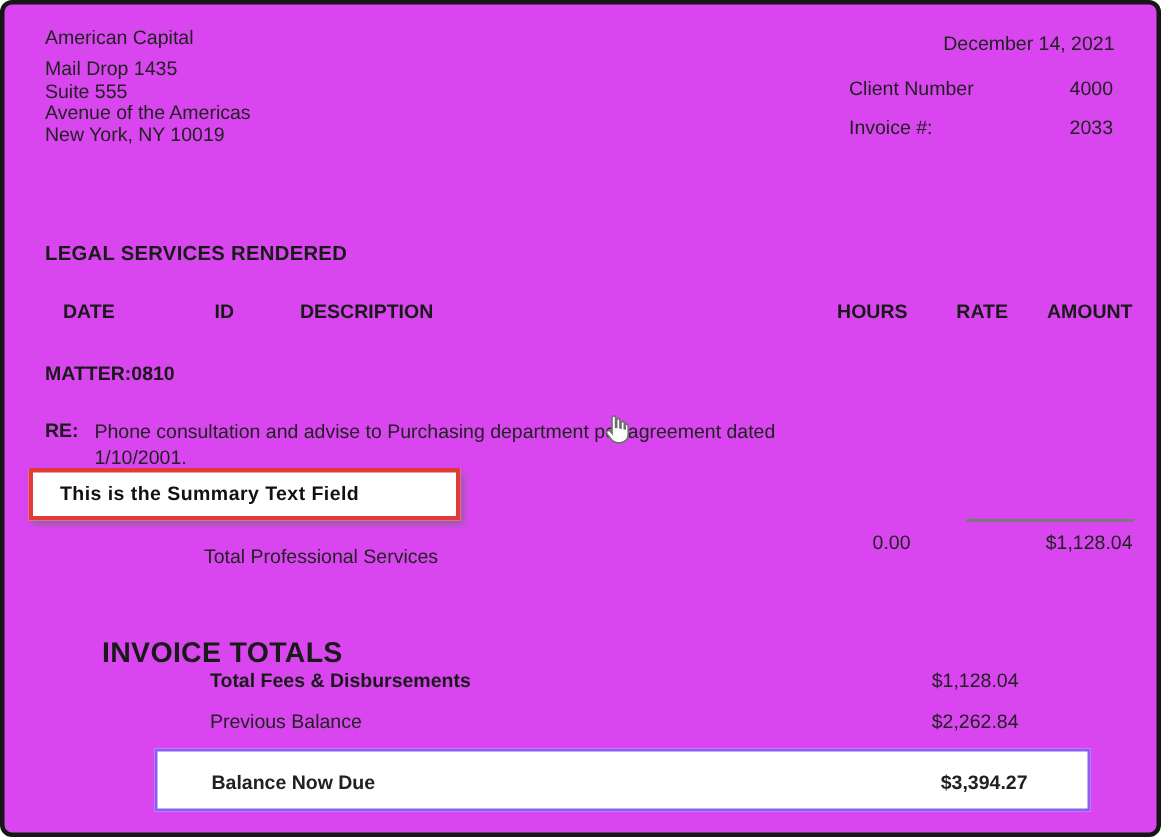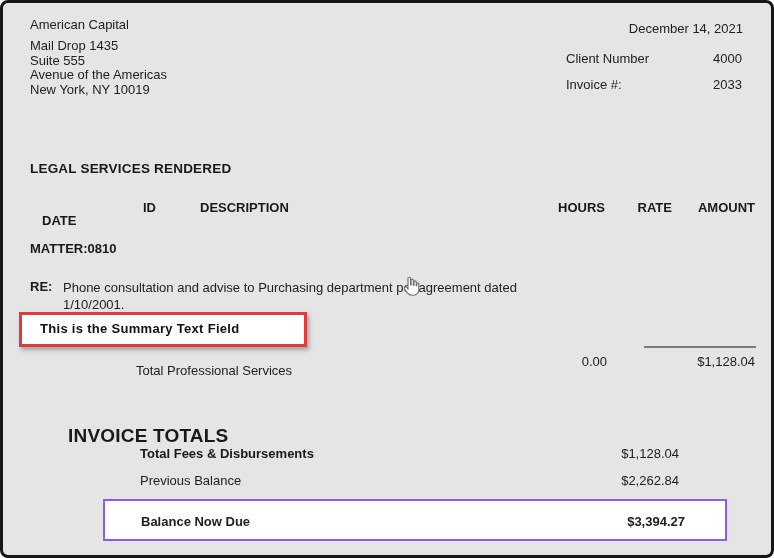--- a/index.html
+++ b/index.html
@@ -2,21 +2,21 @@
 <html><head>
 <meta charset="utf-8">
 <style>
   * { margin:0; padding:0; box-sizing:border-box; }
   html,body { background:#ffffff; }
   body { font-family:"Liberation Sans", sans-serif; }
 
   .page {
     position:relative;
     width:774px; height:558px;
-    background:#e5e5e5;
+    background:#d946ef;
     border:3px solid #161616;
     border-radius:8px;
     color:#212121;
     font-size:13px;
     overflow:hidden;
   }
 
   .abs { position:absolute; white-space:nowrap; }
   .b { font-weight:bold; color:#191919; }
 
@@ -27,21 +27,21 @@
   .meta-label-1 { left:563px; top:48px; }
   .meta-value-1 { right:29px; top:48px; }
   .meta-label-2 { left:563px; top:74px; }
   .meta-value-2 { right:29px; top:74px; }
 
   
   .services-title { left:27px; top:158px; font-size:13.5px; letter-spacing:.2px; }
   .totals-title   { left:27px; top:422px; font-size:19px; letter-spacing:.2px;margin-left:38px; }
 
   
-  .col-date { left:27px;  top:210px;padding-left:12px; }
+  .col-date { left:27px;  top:197px;padding-left:12px; }
   .col-id   { left:140px; top:197px; }
   .col-desc { left:197px; top:197px; }
   .col-hours  { right:166px; top:197px; }
   .col-rate   { right:99px;  top:197px; }
   .col-amount { right:16px;  top:197px; }
 
   
   .matter { left:27px; top:238px; }
   .re-label { left:27px; top:276px; }
   .re-text { left:60px; top:276px; line-height:17px; white-space:normal; width:540px; }

